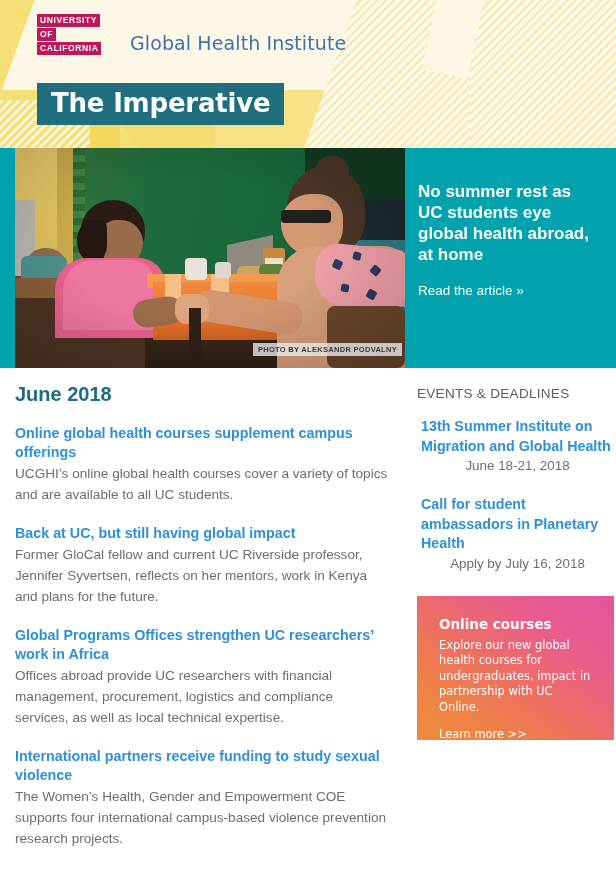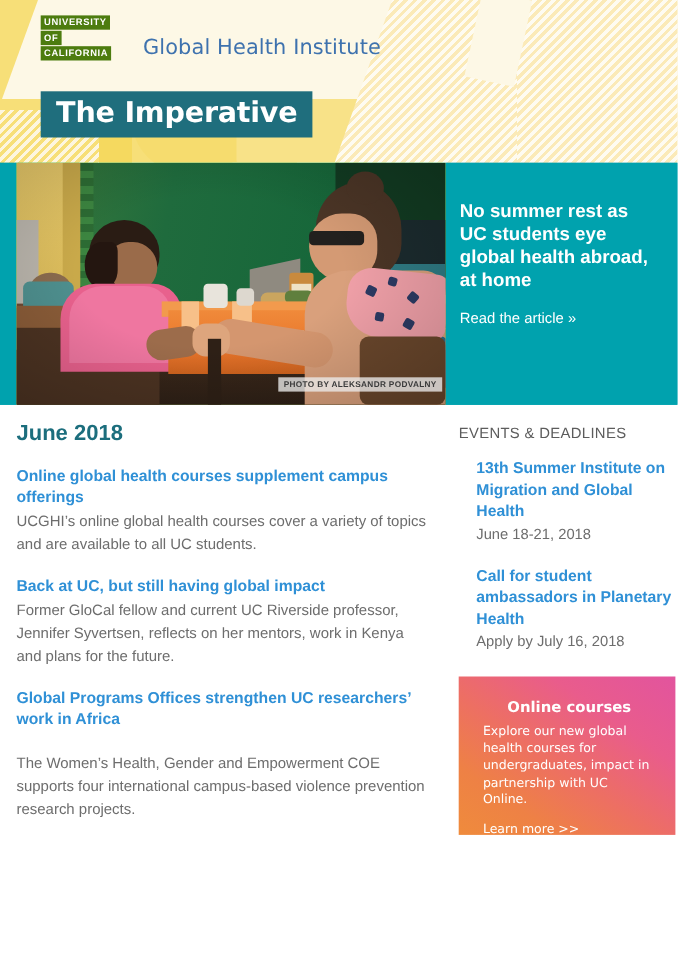--- a/index.html
+++ b/index.html
@@ -129,21 +129,21 @@
   }
 
   .uc-logo {
     position: absolute;
     left: 37px; top: 14px;
     width: 78px;
     z-index: 6;
   }
   .uc-line {
     display: block;
-    background: #4d7c0f;
+    background: #be185d;
     color: #ffffff;
     font-family: "Liberation Sans", sans-serif;
     font-weight: bold;
     font-size: 8.5px;
     letter-spacing: 0.6px;
     line-height: 11px;
     padding: 1px 3px 1px 3px;
     margin-bottom: 1px;
     width: fit-content;
   }
@@ -488,53 +488,53 @@
   }
 
   .side-header {
     color: #5C5C5C;
     font-family: "Liberation Sans", sans-serif;
     font-size: 13.5px;
     font-weight: normal;
     letter-spacing: 0.3px;
     margin: 8px 0 16px 4px;
   }
-  .event { margin: 0 0 20px 20px; }
+  .event { margin: 0 0 20px 8px; }
   .event-title {
     display: block;
     color: #2F90D6;
     font-family: "Liberation Sans", sans-serif;
     font-weight: bold;
     font-size: 14.3px;
     line-height: 19.5px;
     text-decoration: none;
   }
   .event-date {
     color: #6D6D6D;
     font-family: "Liberation Sans", sans-serif;
     font-size: 13.4px;
     line-height: 19px;
     margin: 0;
+    text-align: center;
   }
 
   .promo {
     margin: 23px 0 0 4px;
     width: 197px;
     height: 144px;
     box-sizing: border-box;
     padding: 20px 18px 0 22px;
     background: linear-gradient(35deg, #EF8B3C 0%, #EE8145 22%, #ED6F63 45%, #E95C8C 72%, #E2549E 100%);
   }
   .promo-title {
     color: #ffffff;
     font-family: "DejaVu Sans", sans-serif;
     font-weight: bold;
     font-size: 13.5px;
     margin: 0 0 6px 0;
-    text-align: center;
   }
   .promo-text {
     color: #ffffff;
     font-family: "DejaVu Sans", sans-serif;
     font-size: 11.4px;
     line-height: 15.5px;
     margin: 0 0 9px 0;
   }
   .promo-link {
     color: #ffffff;
@@ -648,23 +648,25 @@
         <p class="article-desc">UCGHI’s online global health courses cover a variety of topics and are available to all UC students.</p>
       </div>
 
       <div class="article">
         <a class="article-title" href="#">Back at UC, but still having global impact</a>
         <p class="article-desc">Former GloCal fellow and current UC Riverside professor, Jennifer Syvertsen, reflects on her mentors, work in Kenya and plans for the future.</p>
       </div>
 
       <div class="article">
         <a class="article-title" href="#">Global Programs Offices strengthen UC researchers’ work in Africa</a>
+        <p class="article-desc">Offices abroad provide UC researchers with financial management, procurement, logistics and compliance services, as well as local technical expertise.</p>
       </div>
 
       <div class="article">
+        <a class="article-title" href="#">International partners receive funding to study sexual violence</a>
         <p class="article-desc">The Women’s Health, Gender and Empowerment COE supports four international campus-based violence prevention research projects.</p>
       </div>
     </div>
 
     <div class="col-side">
       <div class="side-header">EVENTS &amp; DEADLINES</div>
 
       <div class="event">
         <a class="event-title" href="#">13th Summer Institute on Migration and Global Health</a>
         <p class="event-date">June 18-21, 2018</p>

